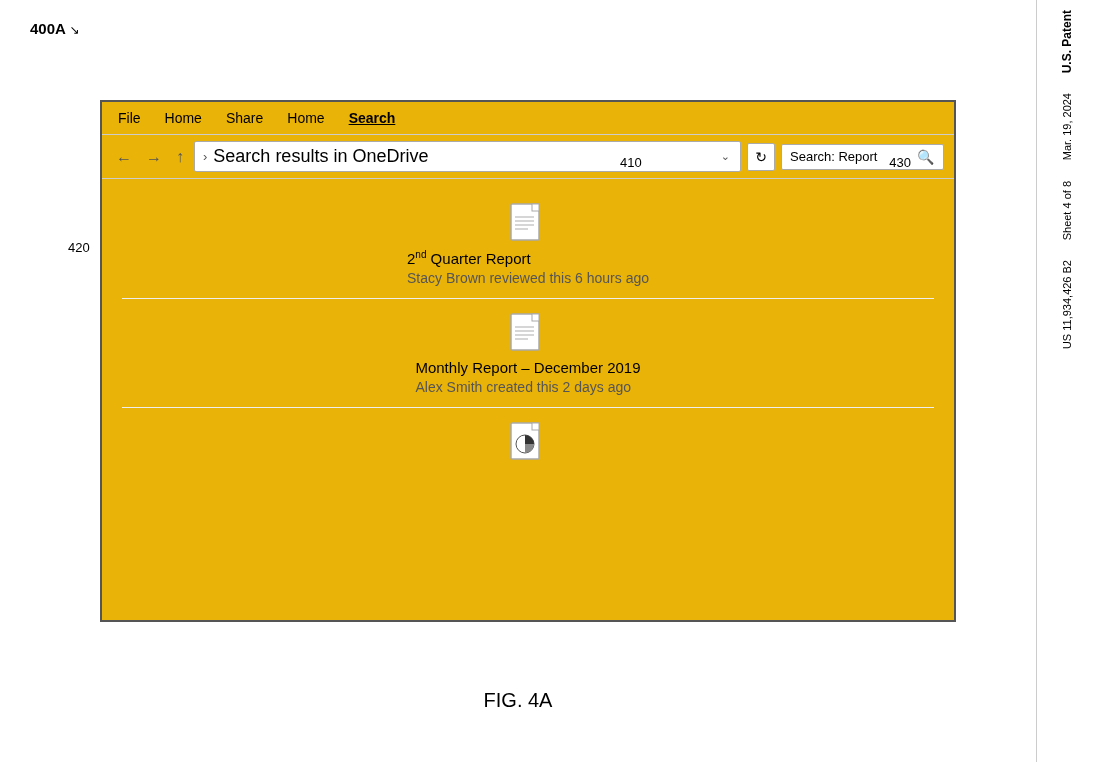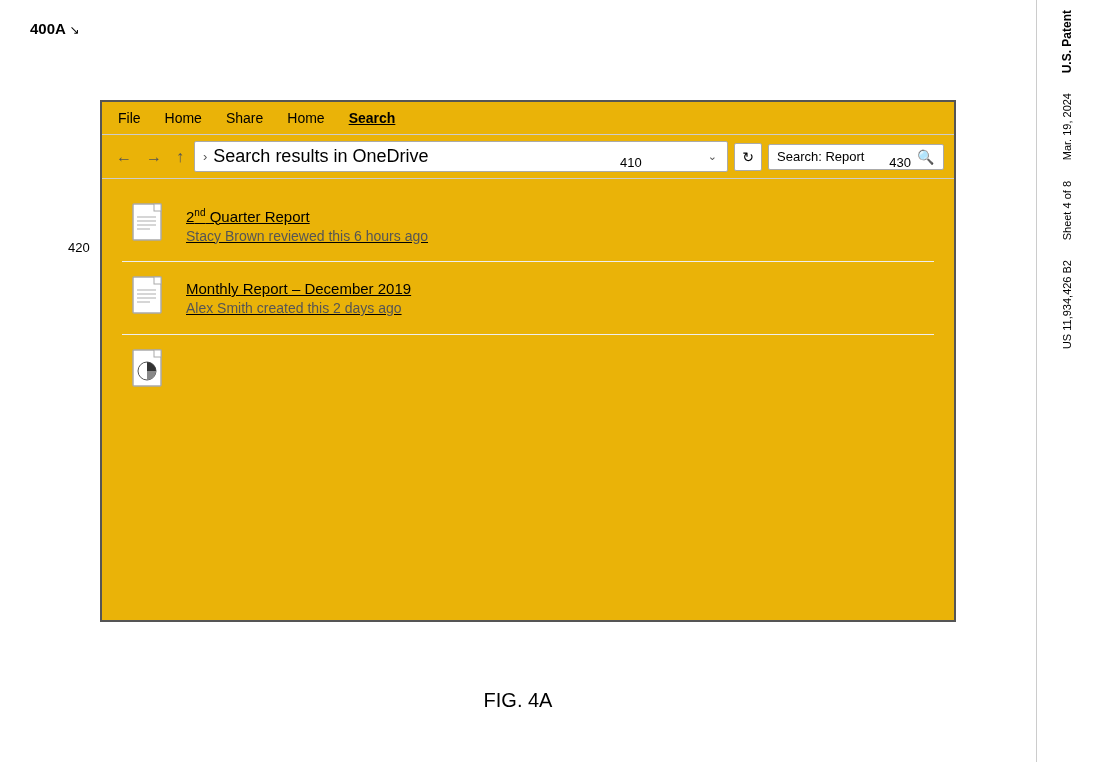--- a/index.html
+++ b/index.html
@@ -169,21 +169,21 @@
       cursor: pointer;
       font-size: 14px;
     }
 
     .search-box {
       display: flex;
       align-items: center;
       border: 1px solid #aaa;
       border-radius: 2px;
       padding: 4px 8px;
-      width: 176px;
+      width: 163px;
       background: #fff;
     }
 
     .search-box-text {
       flex: 1;
       font-size: 13px;
       color: #000;
     }
 
     .search-icon-btn {
@@ -198,27 +198,25 @@
     .files-area {
       flex: 1;
       padding: 10px 20px;
       display: flex;
       flex-direction: column;
       gap: 0;
     }
 
     .file-item {
       display: flex;
-      flex-direction: row;
+      flex-direction: column;
       align-items: center;
       padding: 12px 8px;
       border-bottom: 1px solid #eee;
       cursor: pointer;
-      gap: 16px;
-      text-decoration: underline;
     }
 
     .file-item:last-child {
       border-bottom: none;
     }
 
     .file-icon {
       width: 40px;
       height: 48px;
       flex-shrink: 0;

